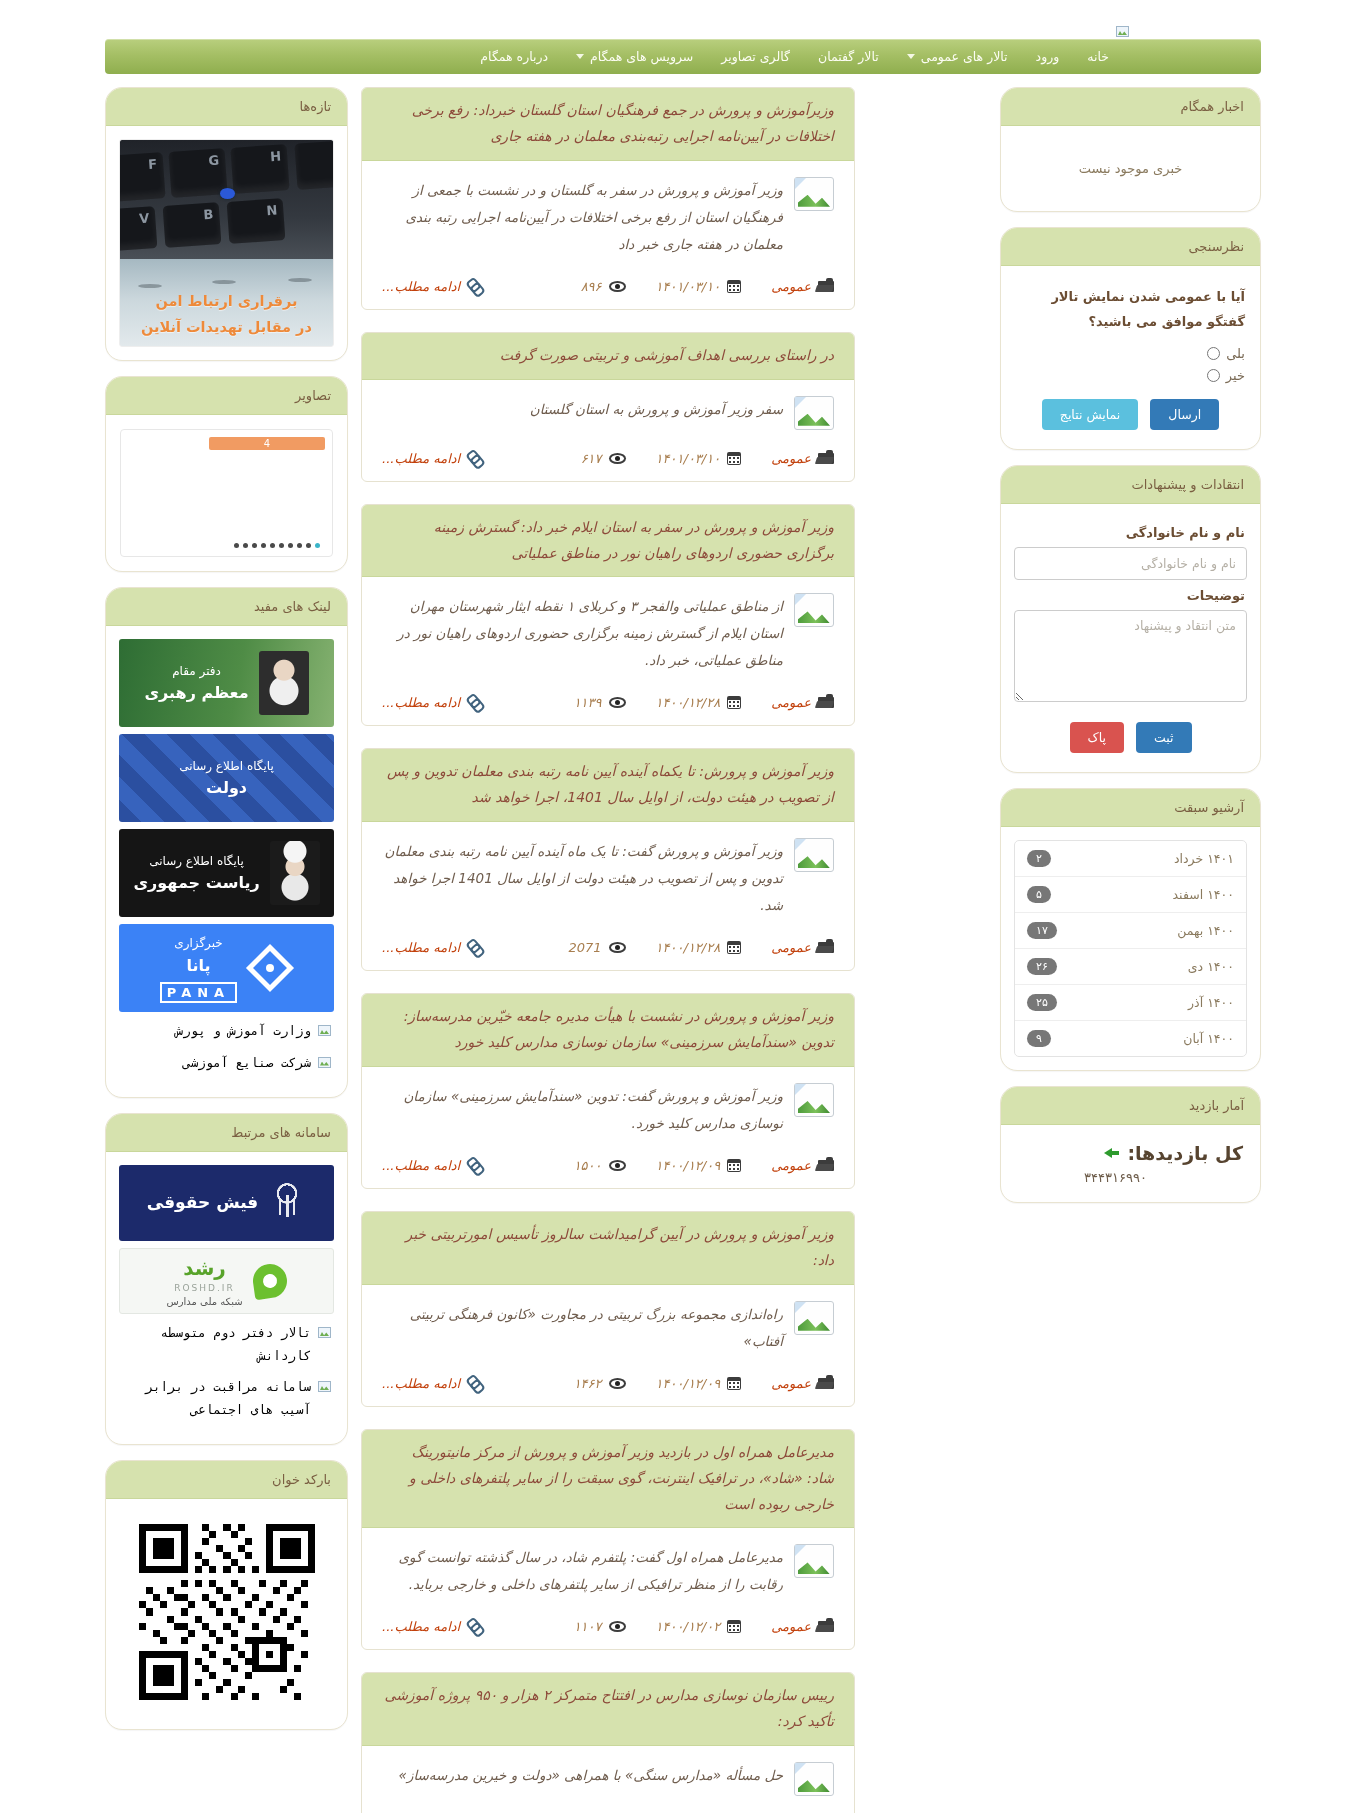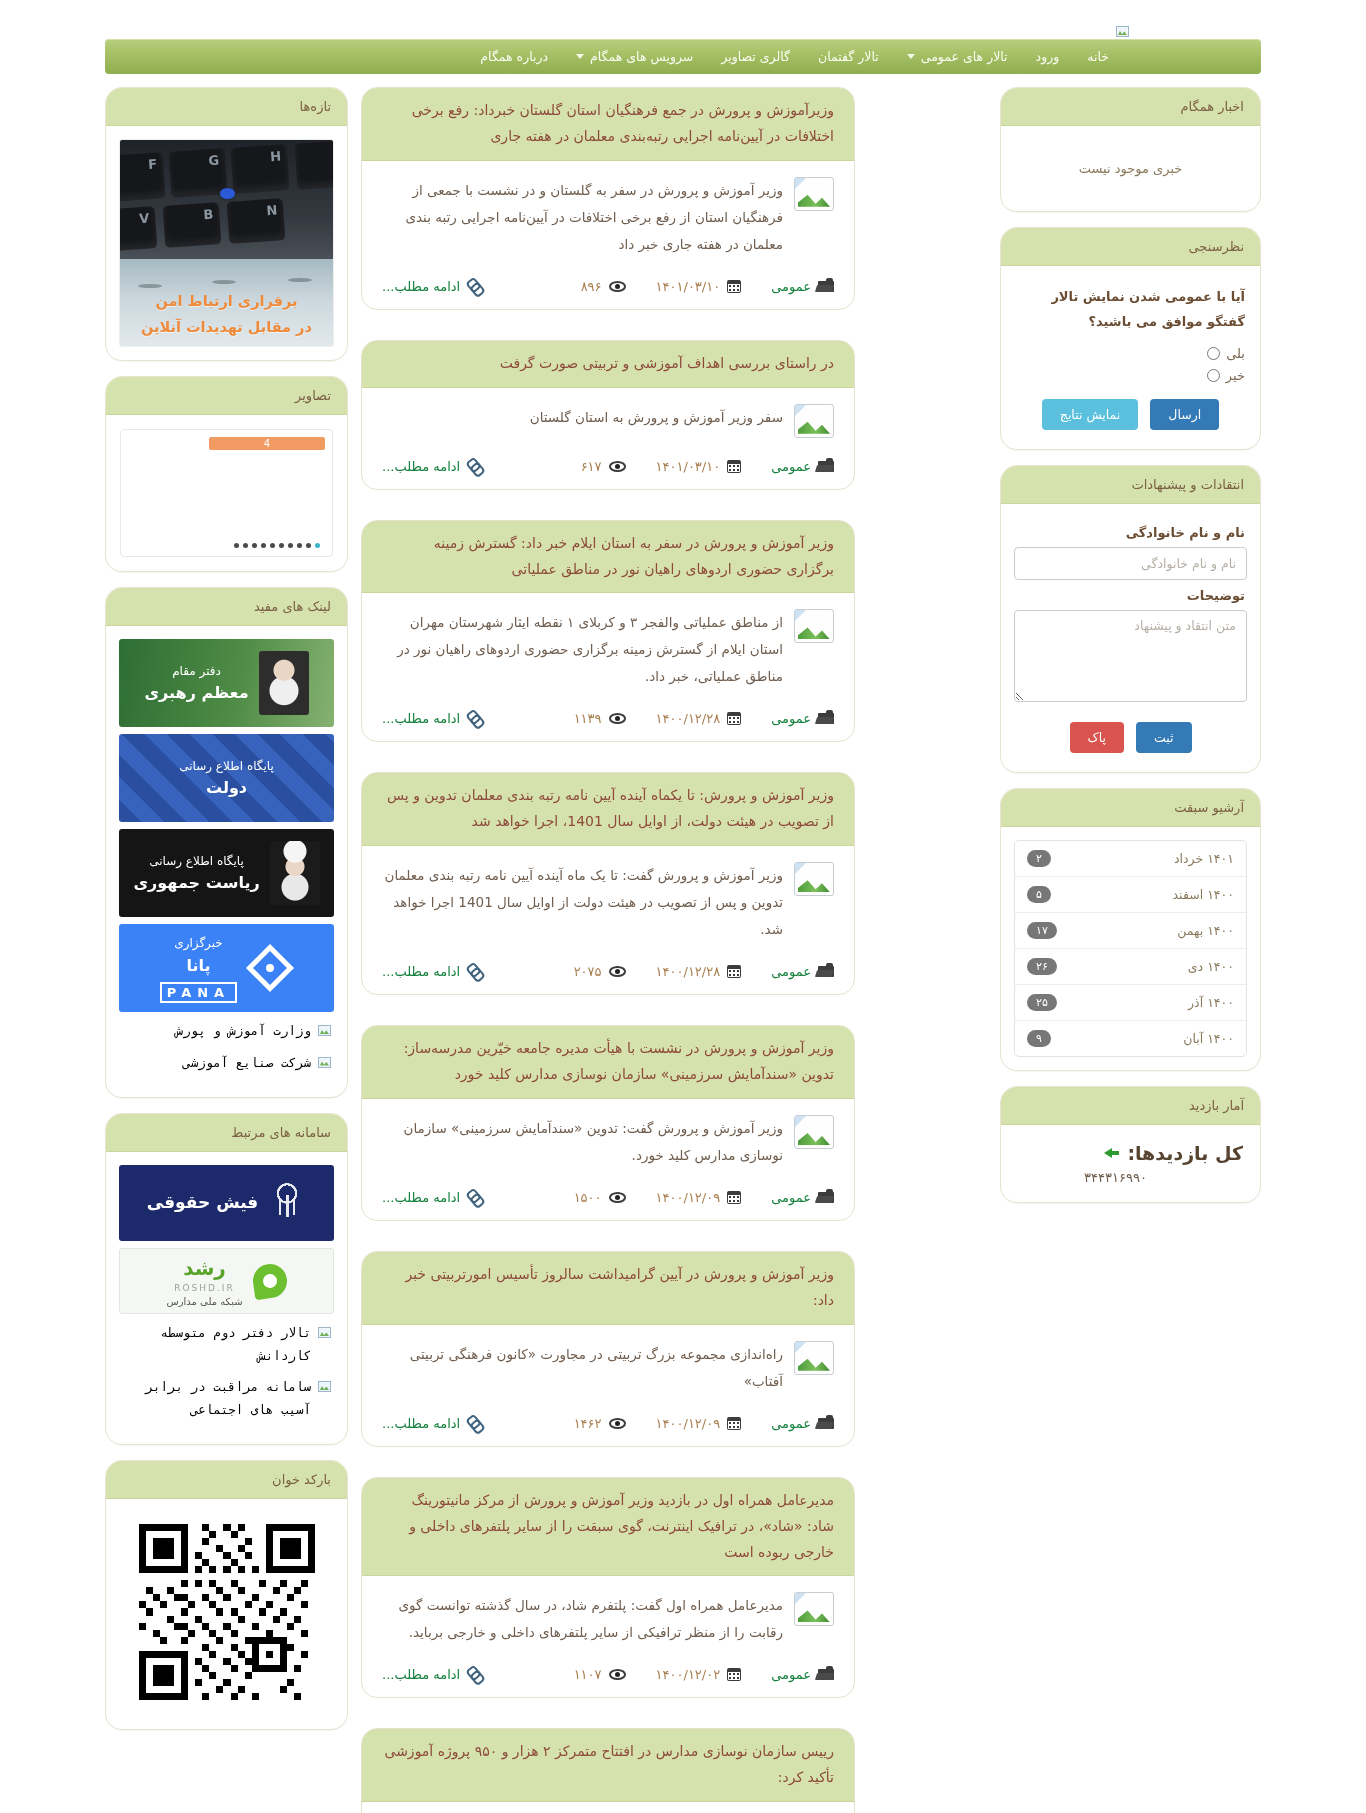--- a/index.html
+++ b/index.html
@@ -34,29 +34,29 @@
   .col-left  { width: 243px; flex: none; margin-right: 13px; }
 
   
   .panel { background: #fff; border: 1px solid #e9e4d1; border-radius: 17px; margin-bottom: 15px;
     overflow: hidden; box-shadow: 0 1px 1px rgba(0,0,0,.04); }
   .ph { background: #d6e2ae; border-bottom: 1px solid #c9d79b; padding: 11px 16px;
     font-size: 13px; color: #7a5f42; }
   .pb { padding: 13px; }
 
   
-  .article { background: #fff; border: 1px solid #e6e2d0; border-radius: 16px; margin-bottom: 30px; overflow: hidden; }
+  .article { background: #fff; border: 1px solid #e6e2d0; border-radius: 6px; margin-bottom: 22px; overflow: hidden; font-style: italic; }
   .a-h { background: #d6e2ae; padding: 10px 20px; border-bottom: 1px solid #c9d79b; }
   .a-title { color: #8d4a3a; font-size: 14px; line-height: 1.85; cursor: pointer; }
   .a-b { display: flex; gap: 11px; padding: 16px 20px 8px; align-items: flex-start; }
   .a-text { margin: 0; font-size: 13.5px; line-height: 2.0; color: #6f5d4e; }
   .a-f { display: flex; align-items: center; gap: 30px; padding: 13px 20px 15px; font-size: 13px; }
   .f-item { display: inline-flex; align-items: center; gap: 7px; color: #a87e4f; }
   .f-item.more { margin-right: auto; }
-  .a-f a { color: #15803d; text-decoration: none; cursor: pointer; }
+  .a-f a { color: #c2410c; text-decoration: none; cursor: pointer; }
 
   
   .thumb { width: 40px; height: 34px; flex: none; position: relative; background: #fefefe;
     border: 1px solid #c6cdd3; border-radius: 3px; }
   .thumb::after { content: ""; position: absolute; top: 0; left: 0;
     border-top: 11px solid #cfe2f3; border-right: 11px solid transparent; }
   .thumb::before { content: ""; position: absolute; left: 3px; right: 3px; bottom: 3px; height: 12px;
     background: linear-gradient(90deg, #4e9b3c, #7cc15a 55%, #3f8a31);
     clip-path: polygon(0 100%, 0 65%, 30% 0, 55% 75%, 75% 25%, 100% 100%); }
   .img-ico { width: 13px; height: 11px; flex: none; display: inline-block; position: relative;
@@ -404,21 +404,21 @@
       <span class="f-item">
         <span class="ico-folder"></span>
         <a class="a-cat">عمومی</a>
       </span>
       <span class="f-item">
         <span class="ico-cal"></span>
         <span class="a-date">۱۴۰۰/۱۲/۲۸</span>
       </span>
       <span class="f-item">
         <span class="ico-eye"></span>
-        <span class="a-views">۲۰۷۵</span>
+        <span class="a-views">2071</span>
       </span>
       <span class="f-item more">
         <span class="ico-link"></span>
         <a class="a-more">ادامه مطلب...</a>
       </span>
     </div>
   </article>
 
   <article class="article">
     <div class="a-h">

